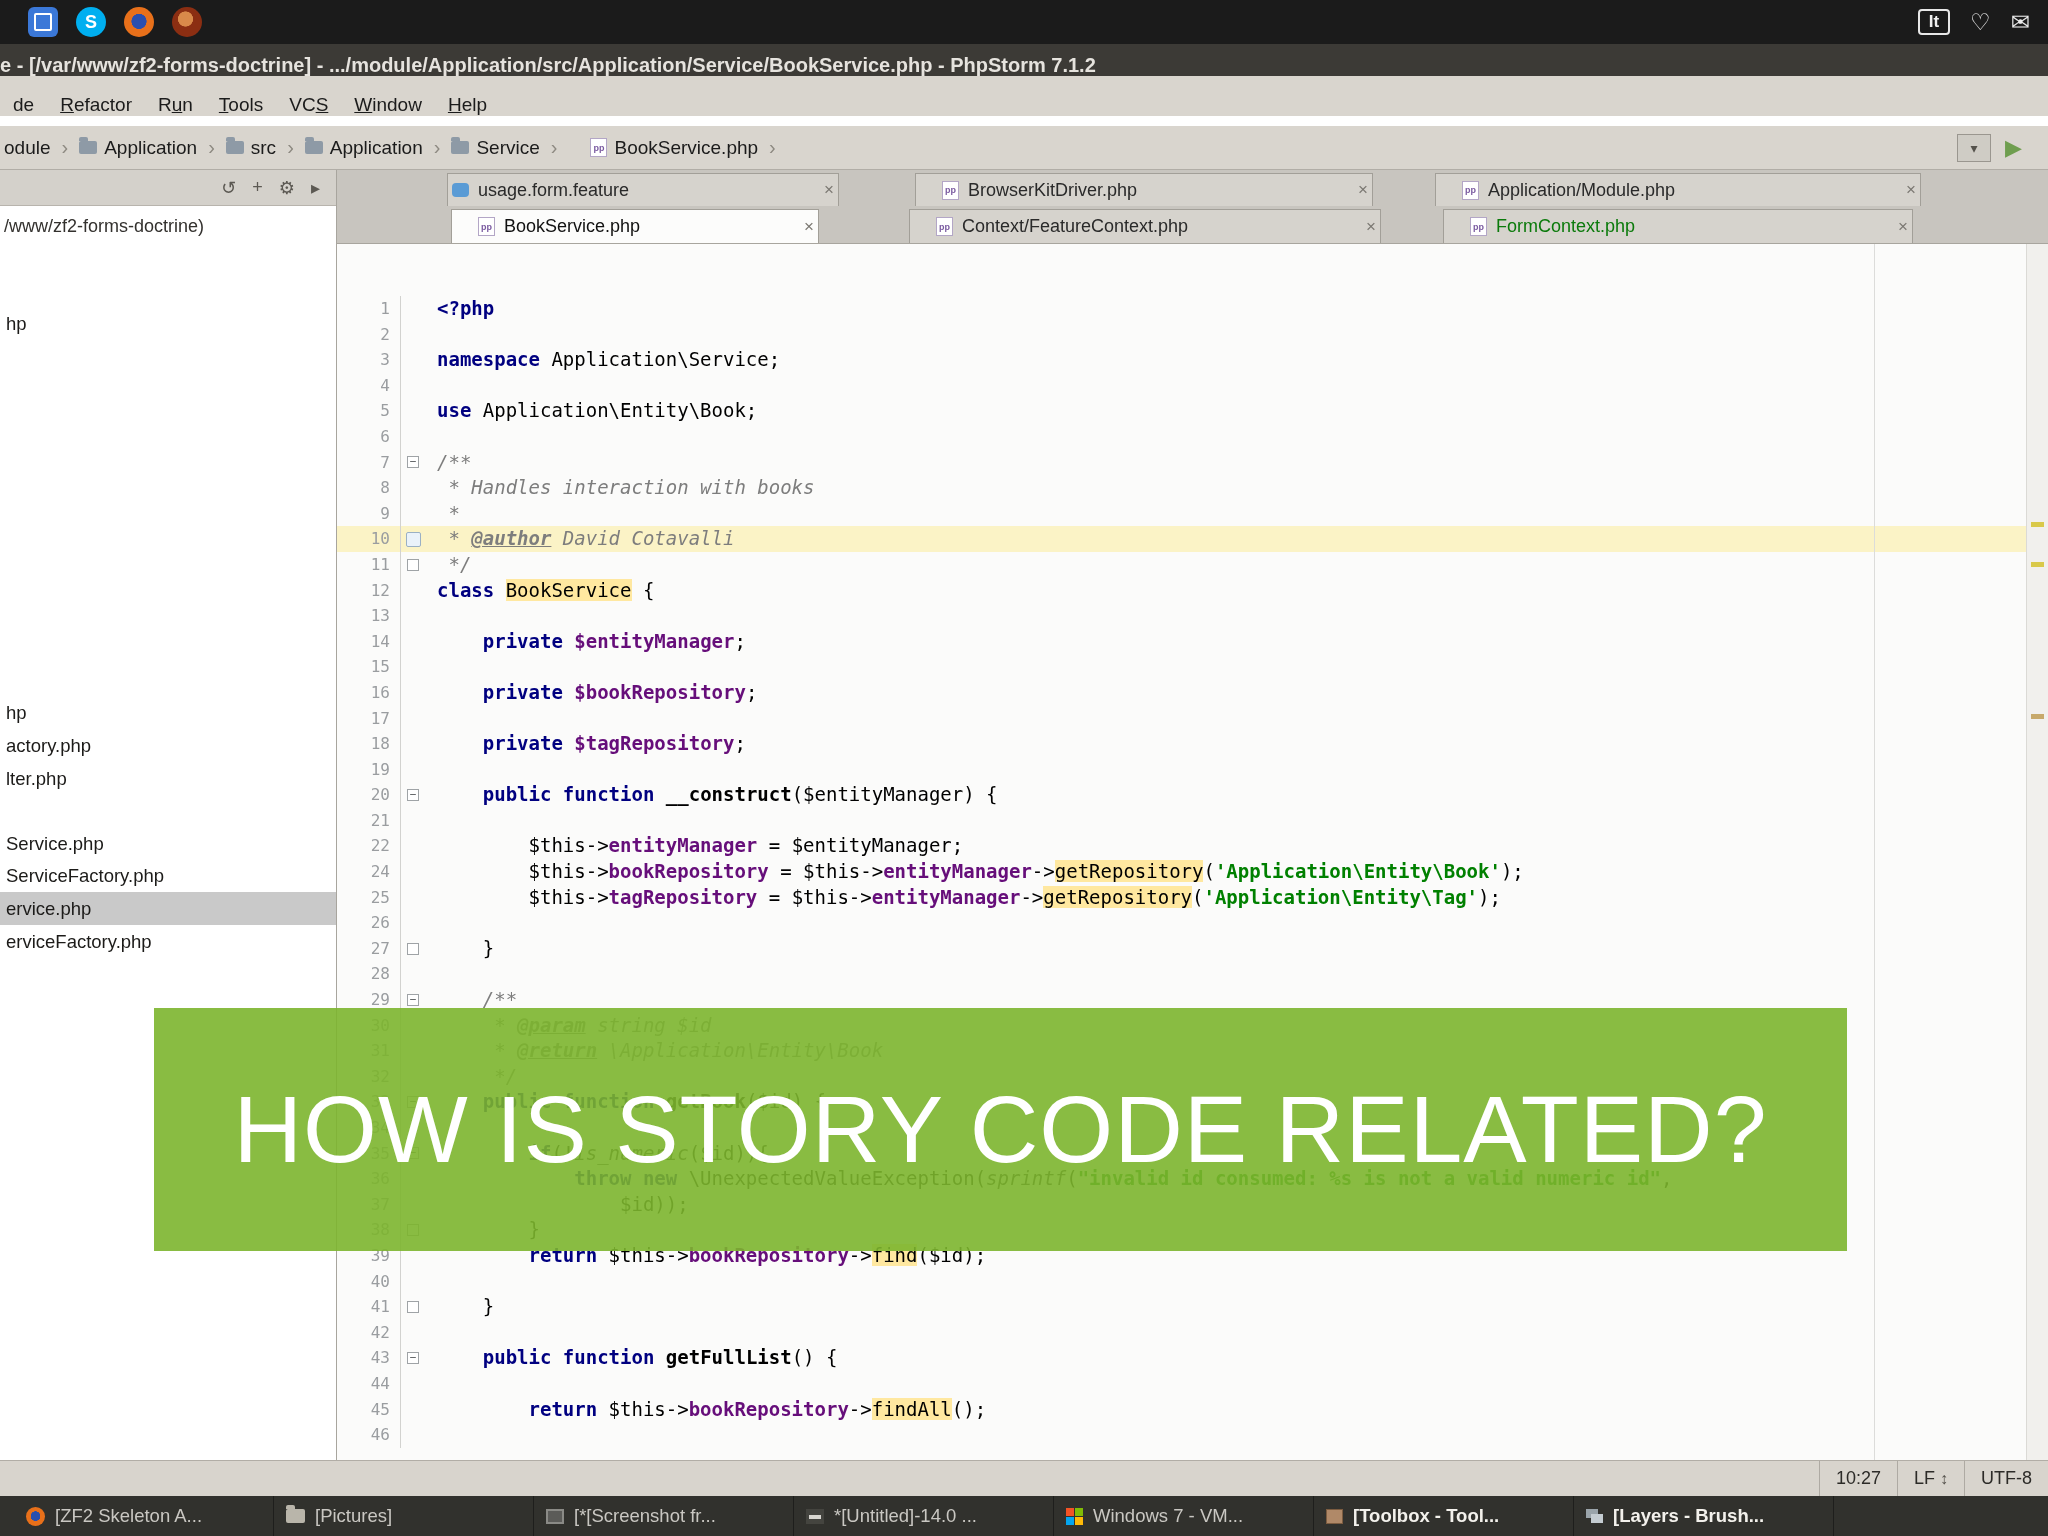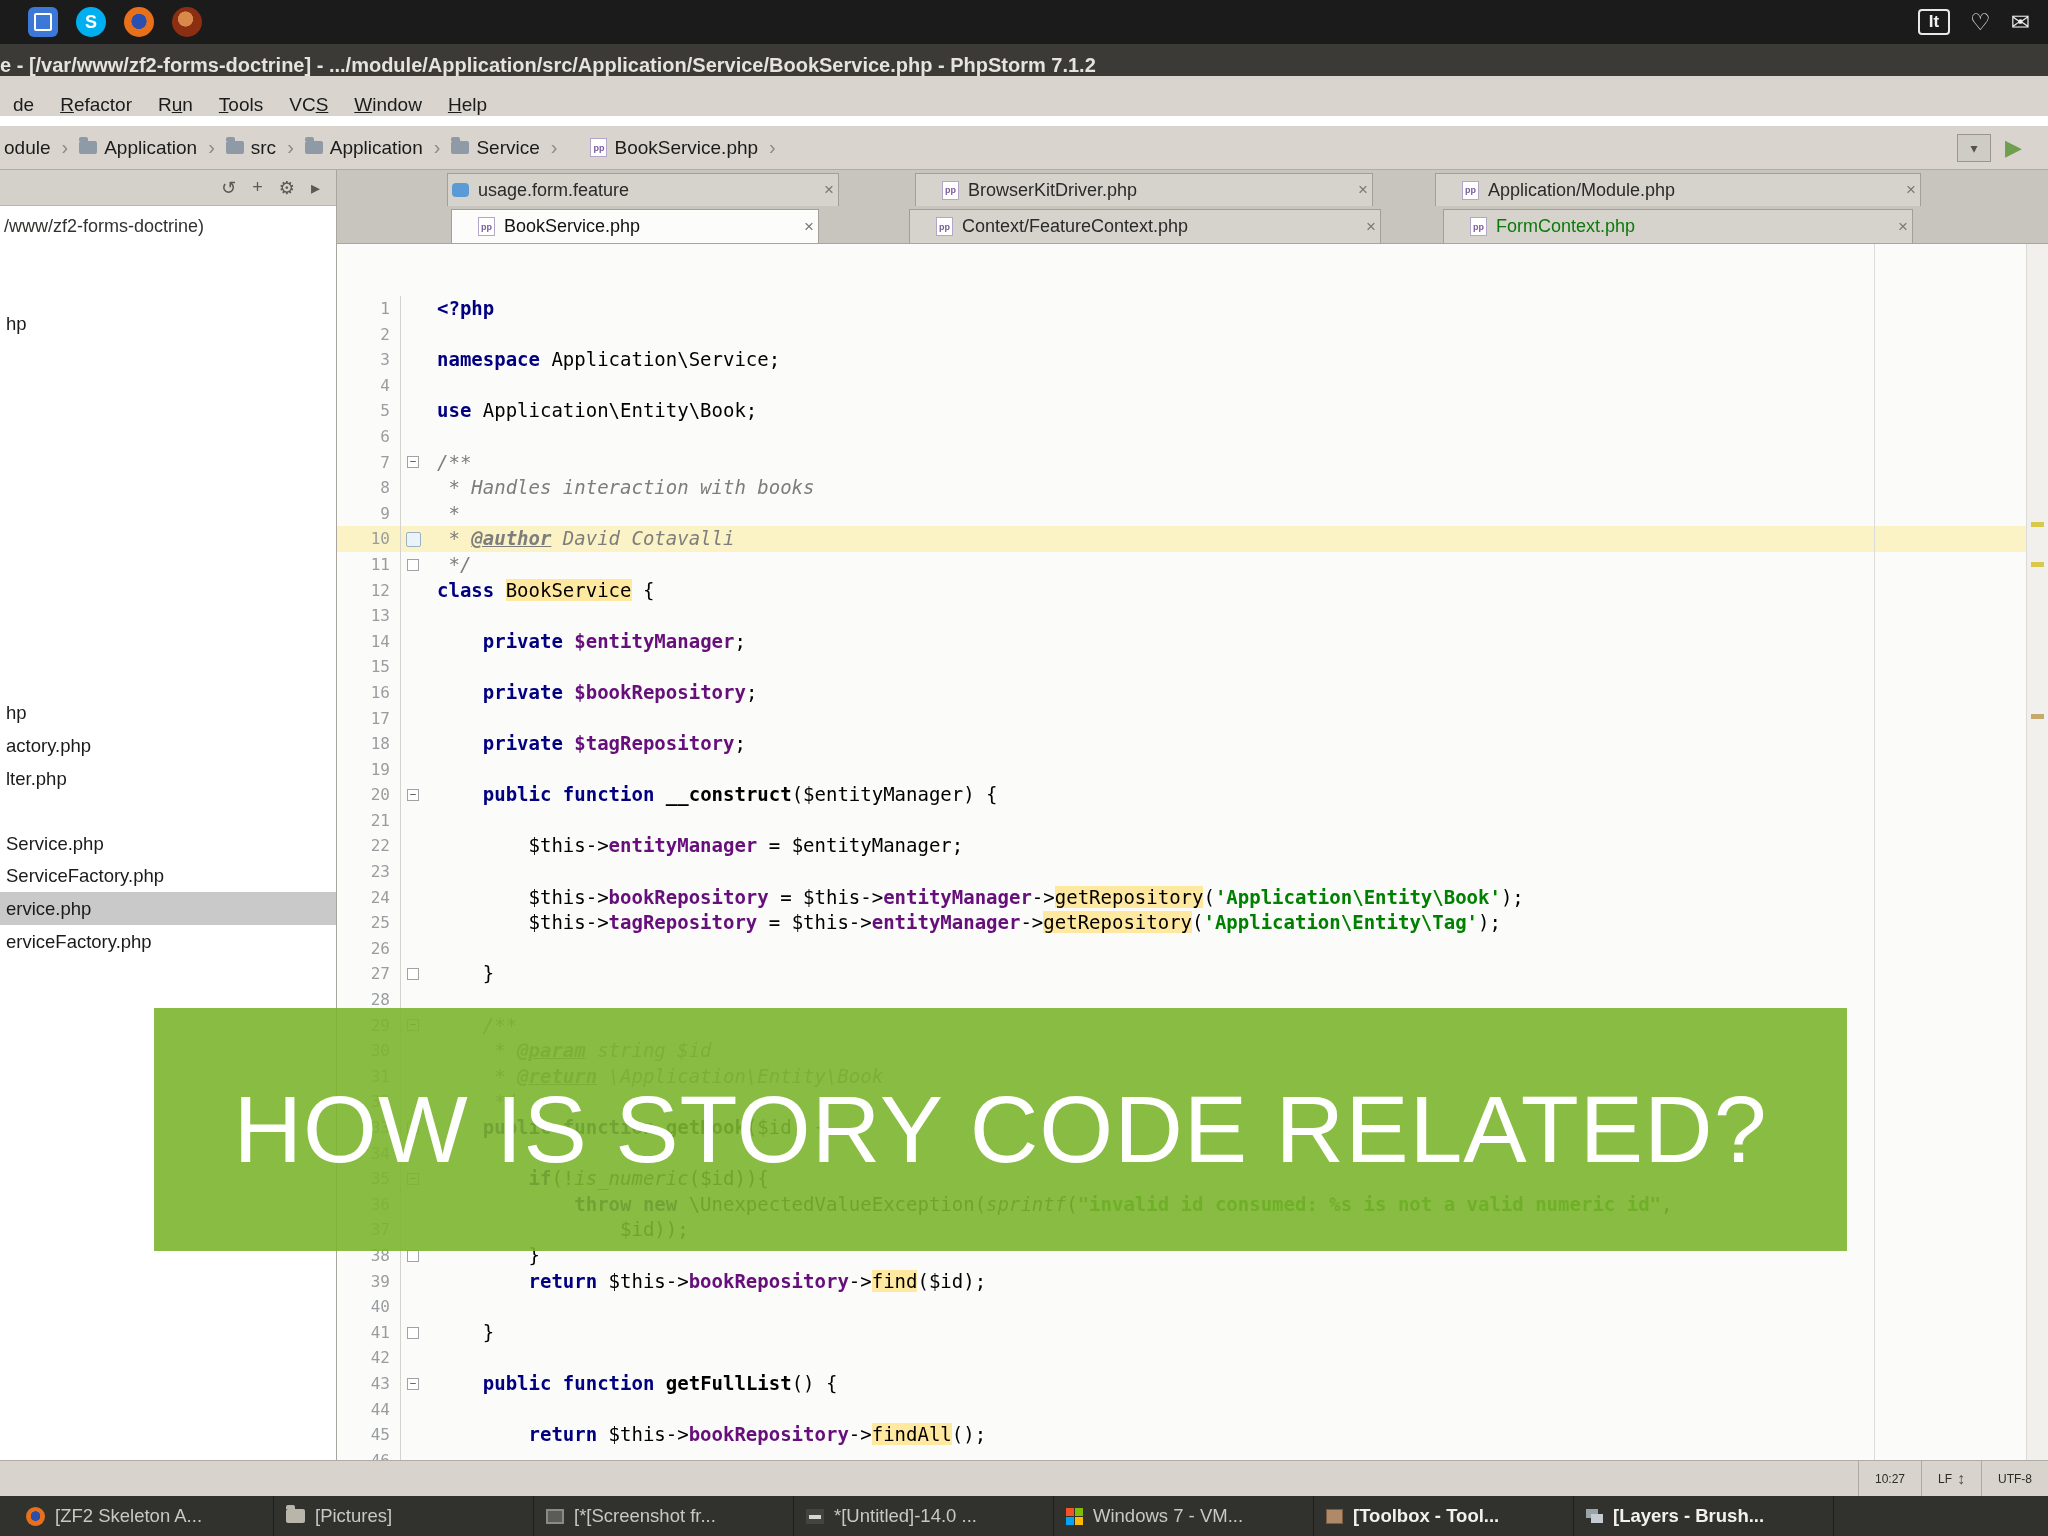--- a/index.html
+++ b/index.html
@@ -115,21 +115,21 @@
   .sg-f  { color:#222; font-style:italic; }
 
   
   #banner { position:absolute; left:154px; top:1008px; width:1693px; height:243px;
             display:flex; align-items:center; justify-content:center; z-index:30; }
   #banner-text { color:#fff; font-size:95px; letter-spacing:1px; white-space:nowrap; }
 
   
   #statusbar { position:absolute; left:0; top:1460px; width:2048px; height:36px; background:#d8d4cd;
                border-top:1px solid #b1ada6; display:flex; align-items:center; justify-content:flex-end;
-               font-size:12px; color:#2c2b28; }
+               font-size:18px; color:#2c2b28; }
   .status-seg { padding:0 16px; border-left:1px solid #aeaaa3; height:100%; display:flex; align-items:center; gap:5px; }
   .updown-icon::after { content:"↕"; color:#55524c; font-size:16px; }
 
   
   #taskbar { position:absolute; left:0; top:1496px; width:2048px; height:40px; background:#31312d;
              display:flex; align-items:center; padding-left:14px; }
   .tb-item { width:260px; height:100%; display:flex; align-items:center; gap:10px; padding:0 12px;
              border-right:1px solid #1e1e1c; color:#c9c7c2; font-size:18.5px; white-space:nowrap; overflow:hidden; }
   .tb-item.bold { font-weight:bold; color:#f3f1ec; }
   .tb-ic { flex:0 0 auto; }
@@ -290,21 +290,20 @@
           <div class="code-line"><span class="ln">13</span><span class="foldcol"></span><span class="code"></span></div>
           <div class="code-line"><span class="ln">14</span><span class="foldcol"></span><span class="code"><span class="sg-p">    </span><span class="sg-k">private</span><span class="sg-p"> </span><span class="sg-v">$entityManager</span><span class="sg-p">;</span></span></div>
           <div class="code-line"><span class="ln">15</span><span class="foldcol"></span><span class="code"></span></div>
           <div class="code-line"><span class="ln">16</span><span class="foldcol"></span><span class="code"><span class="sg-p">    </span><span class="sg-k">private</span><span class="sg-p"> </span><span class="sg-v">$bookRepository</span><span class="sg-p">;</span></span></div>
           <div class="code-line"><span class="ln">17</span><span class="foldcol"></span><span class="code"></span></div>
           <div class="code-line"><span class="ln">18</span><span class="foldcol"></span><span class="code"><span class="sg-p">    </span><span class="sg-k">private</span><span class="sg-p"> </span><span class="sg-v">$tagRepository</span><span class="sg-p">;</span></span></div>
           <div class="code-line"><span class="ln">19</span><span class="foldcol"></span><span class="code"></span></div>
           <div class="code-line"><span class="ln">20</span><span class="foldcol"><span class="foldbox">−</span></span><span class="code"><span class="sg-p">    </span><span class="sg-k">public function</span><span class="sg-p"> </span><span class="sg-b">__construct</span><span class="sg-p">($entityManager) {</span></span></div>
           <div class="code-line"><span class="ln">21</span><span class="foldcol"></span><span class="code"></span></div>
           <div class="code-line"><span class="ln">22</span><span class="foldcol"></span><span class="code"><span class="sg-p">        $this-&gt;</span><span class="sg-v">entityManager</span><span class="sg-p"> = $entityManager;</span></span></div>
-          <div class="code-line"><span class="ln">23</span><span class="foldcol"></span><span class="code"></span></div>
           <div class="code-line"><span class="ln">24</span><span class="foldcol"></span><span class="code"><span class="sg-p">        $this-&gt;</span><span class="sg-v">bookRepository</span><span class="sg-p"> = $this-&gt;</span><span class="sg-v">entityManager</span><span class="sg-p">-&gt;</span><span class="sg-y">getRepository</span><span class="sg-p">(</span><span class="sg-s">'Application\Entity\Book'</span><span class="sg-p">);</span></span></div>
           <div class="code-line"><span class="ln">25</span><span class="foldcol"></span><span class="code"><span class="sg-p">        $this-&gt;</span><span class="sg-v">tagRepository</span><span class="sg-p"> = $this-&gt;</span><span class="sg-v">entityManager</span><span class="sg-p">-&gt;</span><span class="sg-y">getRepository</span><span class="sg-p">(</span><span class="sg-s">'Application\Entity\Tag'</span><span class="sg-p">);</span></span></div>
           <div class="code-line"><span class="ln">26</span><span class="foldcol"></span><span class="code"></span></div>
           <div class="code-line"><span class="ln">27</span><span class="foldcol"><span class="foldbox"></span></span><span class="code"><span class="sg-p">    }</span></span></div>
           <div class="code-line"><span class="ln">28</span><span class="foldcol"></span><span class="code"></span></div>
           <div class="code-line"><span class="ln">29</span><span class="foldcol"><span class="foldbox">−</span></span><span class="code"><span class="sg-c">    /**</span></span></div>
           <div class="code-line"><span class="ln">30</span><span class="foldcol"></span><span class="code"><span class="sg-c">     * </span><span class="sg-ct">@param</span><span class="sg-c"> string $id</span></span></div>
           <div class="code-line"><span class="ln">31</span><span class="foldcol"></span><span class="code"><span class="sg-c">     * </span><span class="sg-ct">@return</span><span class="sg-c"> \Application\Entity\Book</span></span></div>
           <div class="code-line"><span class="ln">32</span><span class="foldcol"></span><span class="code"><span class="sg-c">     */</span></span></div>
           <div class="code-line"><span class="ln">33</span><span class="foldcol"><span class="foldbox">−</span></span><span class="code"><span class="sg-p">    </span><span class="sg-k">public function</span><span class="sg-p"> </span><span class="sg-b">getBook</span><span class="sg-p">($id) {</span></span></div>

